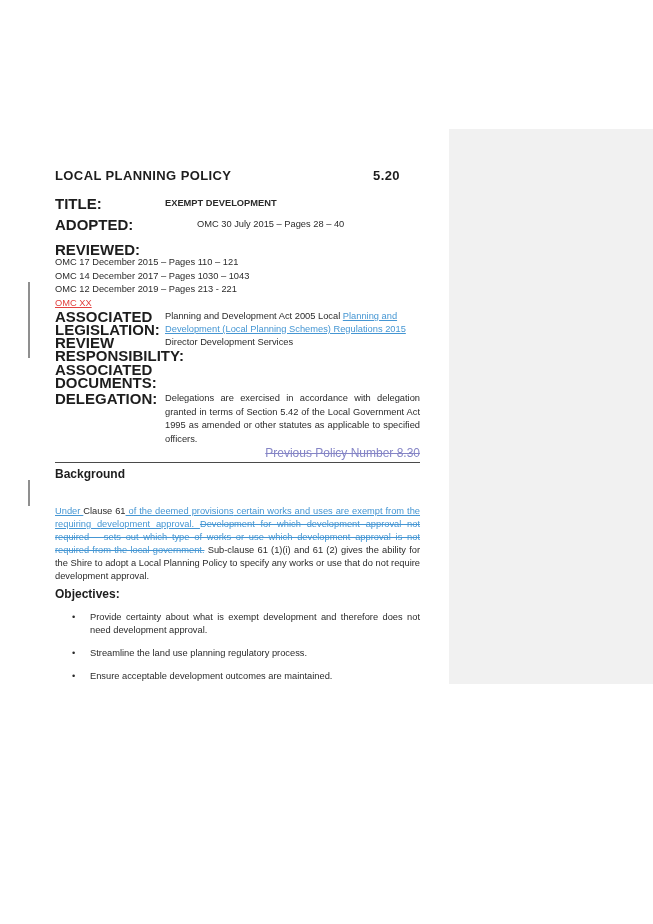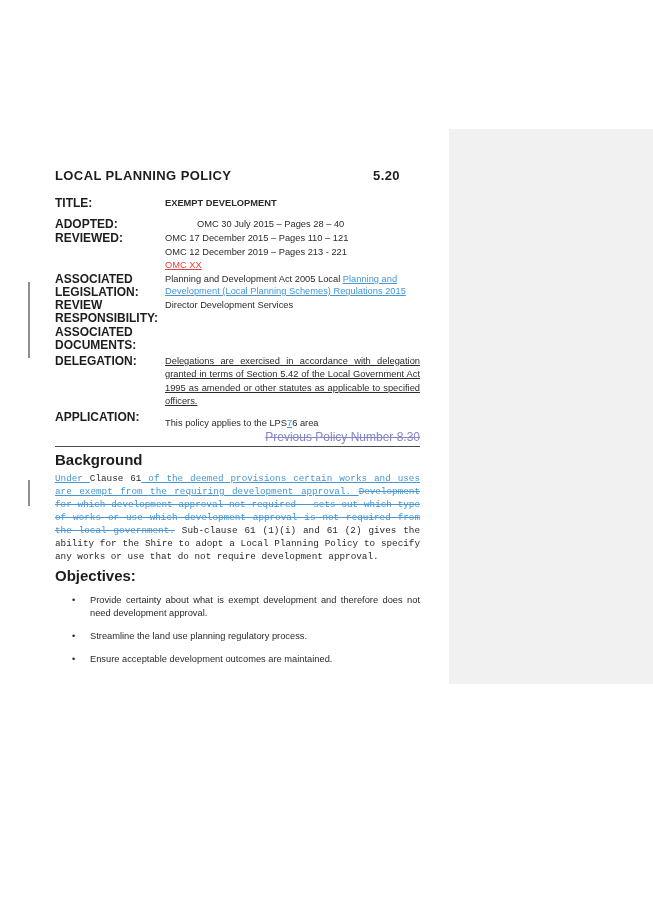--- a/index.html
+++ b/index.html
@@ -12,48 +12,48 @@
   .change-bar.bar1{top:282px;height:76px;}
   .change-bar.bar2{top:480px;height:26px;}
 
   .doc{position:absolute;left:55px;top:168px;width:365px;}
 
   .doc-header{display:flex;justify-content:space-between;width:345px;
     font-weight:bold;font-size:13px;letter-spacing:.4px;color:#1d1d1d;}
 
   .meta{margin-top:14px;font-size:9.3px;line-height:13.5px;}
   .mrow{display:flex;align-items:flex-start;}
-  .mrow .lbl{width:110px;flex-shrink:0;font-weight:bold;font-size:12px;line-height:13px;color:#1d1d1d;}
+  .mrow .lbl{width:110px;flex-shrink:0;font-weight:bold;font-size:15px;line-height:13px;color:#1d1d1d;}
   .mrow .val{width:255px;}
   .bold-val{font-weight:bold;}
   .mt-title{margin-top:0;}
   .mt-adopted{margin-top:7px;gap:32px;}
-  .mt-reviewed{margin-top:1px;}
+  .mt-reviewed{margin-top:12px;flex-direction:column;}
   .mt-leg{margin-top:0;}
   .mt-docs{margin-top:1px;}
   .mt-review{margin-top:0;}
   .mt-deleg{margin-top:3px;}
   .mt-app{margin-top:2px;}
   .leg-val{line-height:12.6px;}
   .scheme-line{margin-top:5px;}
   .app-val{padding-top:6px;}
-  .deleg-val{text-align:justify;text-decoration:underline;}
+  .deleg-val{text-align:justify;}
 
   .run-n{color:#2b2b2b;}
   .run-ins{color:var(--insert-blue);text-decoration:underline;}
   .run-del{color:var(--insert-blue);text-decoration:line-through;}
   .run-insred{color:var(--insert-red);text-decoration:underline;}
   .run-delp{color:var(--delete-purple);text-decoration:line-through;}
   .run-link{color:var(--insert-blue);text-decoration:underline;cursor:pointer;margin-top:48px;}
 
   .prev-policy{margin-top:1px;font-size:12px;text-align:right;}
   .table-rule{margin-top:1px;border-top:1.3px solid #4a4a4a;}
 
-  .section-heading{margin-top:4px;font-size:15px;font-weight:bold;color:#1d1d1d;}
-  .para{margin-top:4px;font-size:9.3px;line-height:13.1px;text-align:justify;font-family:Liberation Mono, monospace;}
+  .section-heading{margin-top:4px;font-size:12px;font-weight:bold;color:#1d1d1d;}
+  .para{margin-top:24px;font-size:9.3px;line-height:13.1px;text-align:justify;}
 
   .objectives{margin-top:2px;}
   .bullets{margin:7px 0 0 0;padding:0;list-style:none;}
   .bullets li{display:flex;margin-top:10px;padding-left:17px;font-size:9.3px;line-height:13.1px;}
   .bullets .bullet{width:18px;flex-shrink:0;}
   .bullets .btext{flex:1;text-align:justify;}
 
   .footer{position:absolute;left:55px;top:714px;width:365px;}
   .footer-rule{border-top:2px solid var(--rule-gray);}
   .footer-text{margin-top:2px;text-align:center;font-size:8px;color:#5f5f5f;}
@@ -83,20 +83,21 @@
 
       <div class="mrow mt-adopted">
         <div class="lbl">ADOPTED:</div>
         <div class="val">OMC 30 July 2015 – Pages 28 – 40</div>
       </div>
 
       <div class="mrow mt-reviewed">
         <div class="lbl">REVIEWED:</div>
         <div class="val">
           <div>OMC 17 December 2015 – Pages 110 – 121</div>
+          <div>OMC 14 December 2017 – Pages 1030 – 1043</div>
           <div>OMC 12 December 2019 – Pages 213 - 221</div>
           <div><span class="run-insred">OMC XX</span></div>
         </div>
       </div>
 
       <div class="mrow mt-leg">
         <div class="lbl">ASSOCIATED LEGISLATION:</div>
         <div class="val leg-val">
           <div><span class="run-n">Planning and Development Act 2005 Local </span><span class="run-link">Planning and Development (Local Planning Schemes) Regulations 2015</span></div>
         </div>
@@ -110,24 +111,20 @@
       <div class="mrow mt-docs">
         <div class="lbl">ASSOCIATED DOCUMENTS:</div>
         <div class="val"></div>
       </div>
 
       <div class="mrow mt-deleg">
         <div class="lbl">DELEGATION:</div>
         <div class="val deleg-val">Delegations are exercised in accordance with delegation granted in terms of Section 5.42 of the Local Government Act 1995 as amended or other statutes as applicable to specified officers.</div>
       </div>
 
-      <div class="mrow mt-app">
-        <div class="lbl">APPLICATION:</div>
-        <div class="val app-val"><span class="run-n">This policy applies to the LPS</span><span class="run-ins">7</span><span class="run-n">6</span><span class="run-n"> area</span></div>
-      </div>
 
       <div class="prev-policy"><span class="run-delp">Previous Policy Number 8.30</span></div>
       <div class="table-rule"></div>
     </div>
 
     <div class="section-heading">Background</div>
 
     <div class="para"><span class="run-ins">Under </span><span class="run-n">Clause 61</span><span class="run-ins"> of the deemed provisions</span><span class="run-ins"> certain works and uses are exempt from the requiring development approval. </span><span class="run-del">Development for which development approval not required – sets out which type of works or use which development approval is not required from the local government.</span><span class="run-n"> Sub-clause 61 (1)(i) and 61 (2) gives the ability for the Shire to adopt a Local Planning Policy to specify any works or use that do not require development approval.</span></div>
 
 

